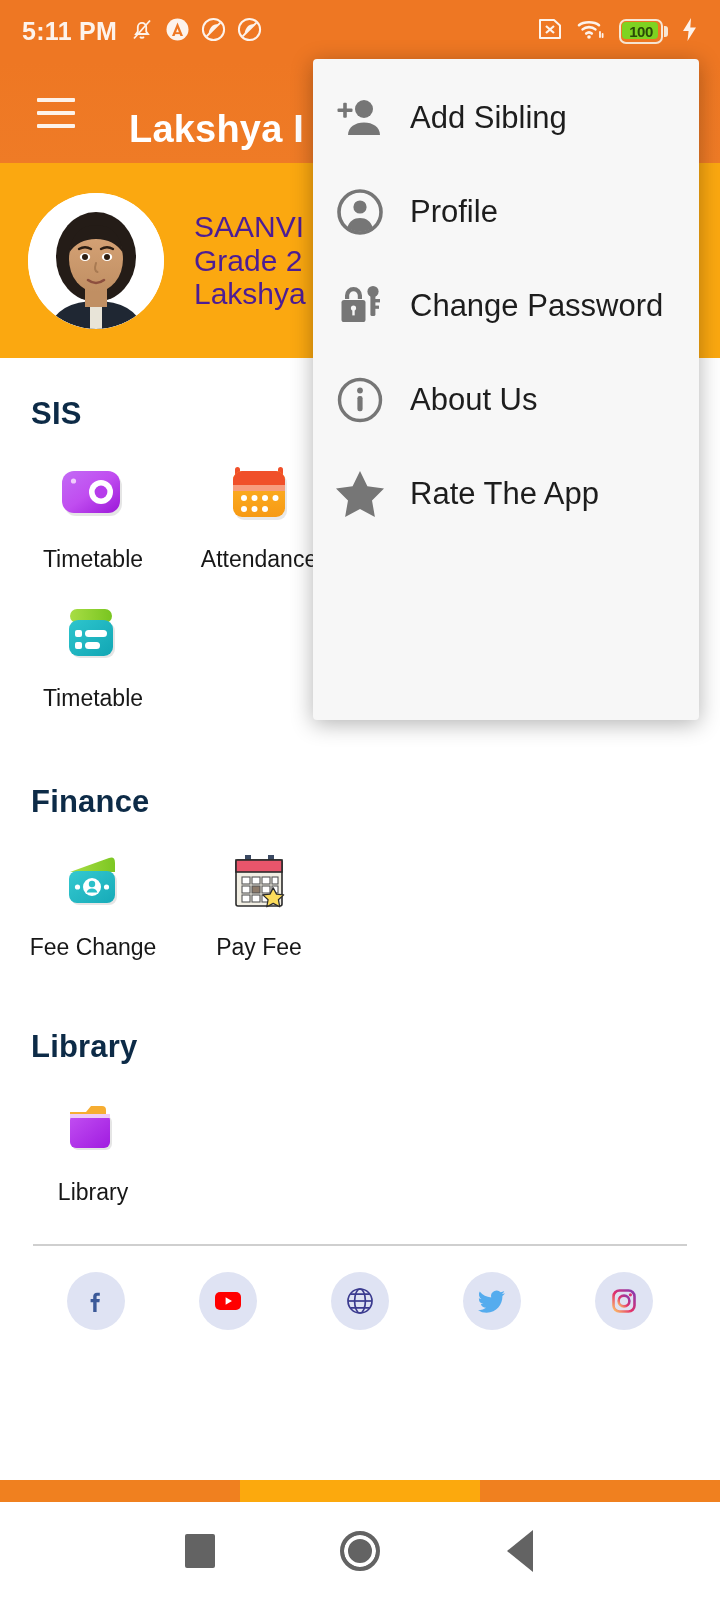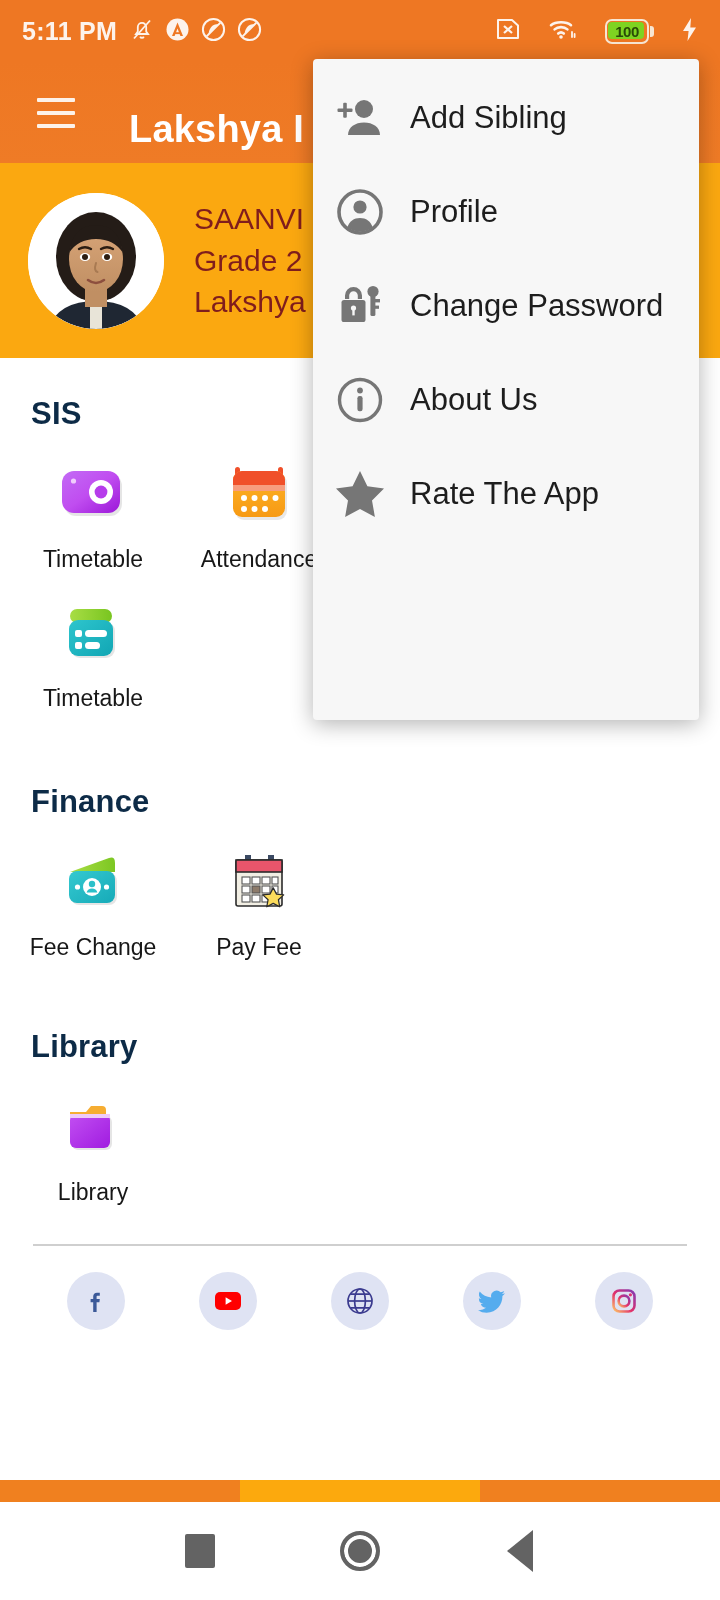--- a/index.html
+++ b/index.html
@@ -23,21 +23,21 @@
     display:flex; align-items:center;
     padding:0 22px;
     color:#fdf3ec;
   }
   .sb-time {
     font-size:25px; font-weight:bold;
     letter-spacing:.3px;
     color:#fdf3ec;
   }
   .sb-left-icons { display:flex; align-items:center; gap:11px; margin-left:13px; }
-  .sb-right { margin-left:auto; display:flex; align-items:center; gap:27px; }
+  .sb-right { margin-left:auto; display:flex; align-items:center; gap:13px; }
   .sb-ic { display:block; }
 
   .batt-wrap { position:relative; display:flex; align-items:center; }
   .batt-body {
     width:44px; height:25px;
     border:2.5px solid #f7e6d3; border-radius:7px;
     display:flex; align-items:center; justify-content:center;
     background:transparent;
   }
   .batt-fill {
@@ -94,22 +94,21 @@
     border-radius:50%;
     overflow:hidden;
     background:#ffffff;
     flex:none;
     position:relative;
   }
   .avatar svg { display:block; width:100%; height:100%; }
   .student-info {
     margin-left:30px;
     display:flex; flex-direction:column;
-    gap:8px;
-    color:#7f1d1d;
+    color:#4c1d95;
     white-space:nowrap;
     overflow:hidden;
   }
   .student-info div { font-size:30px; line-height:1.12; }
 
   
   .content {
     position:absolute; top:358px; left:0;
     width:720px; height:1122px;
     background:#ffffff;

